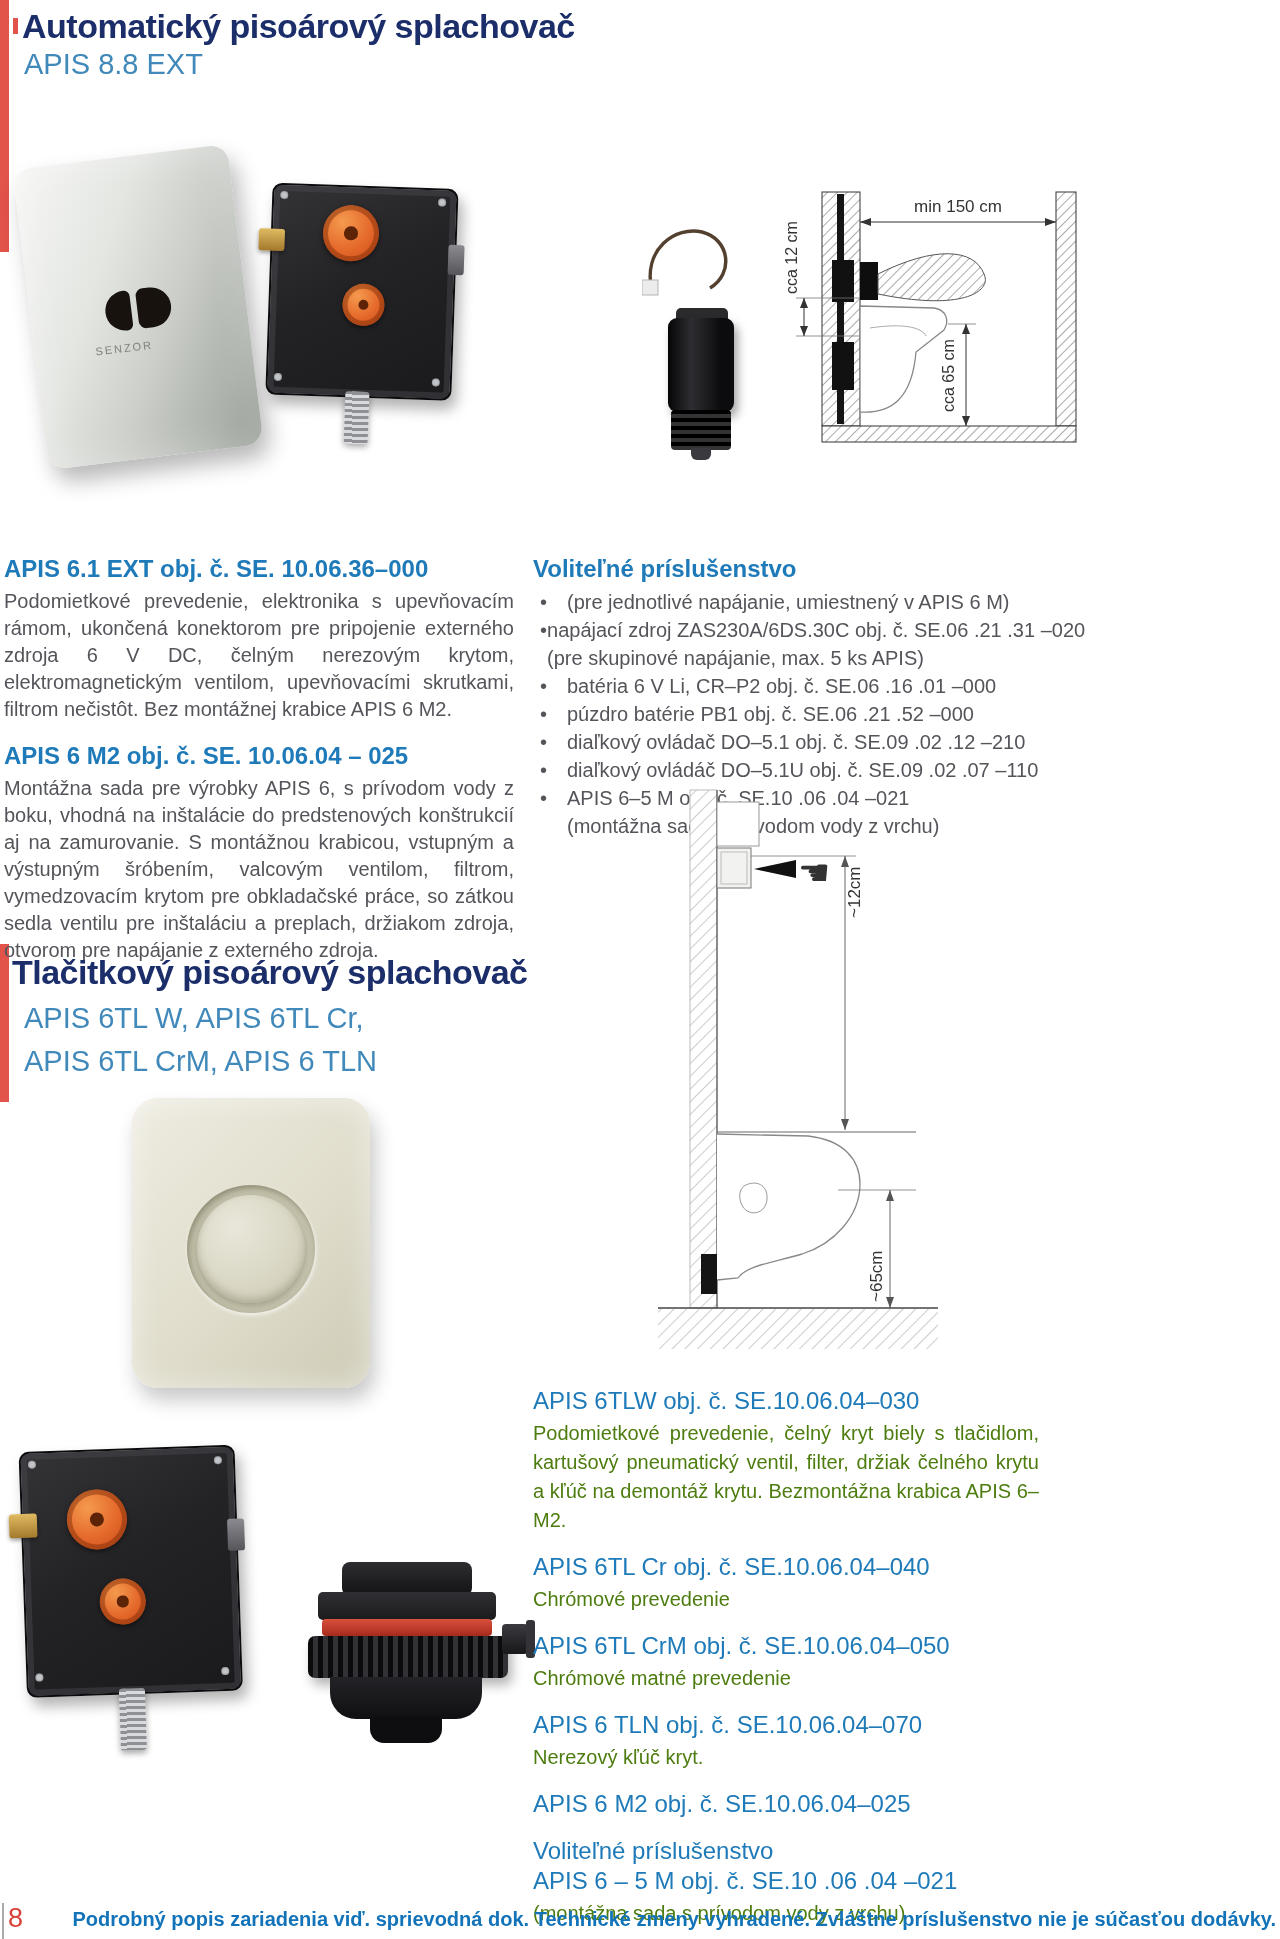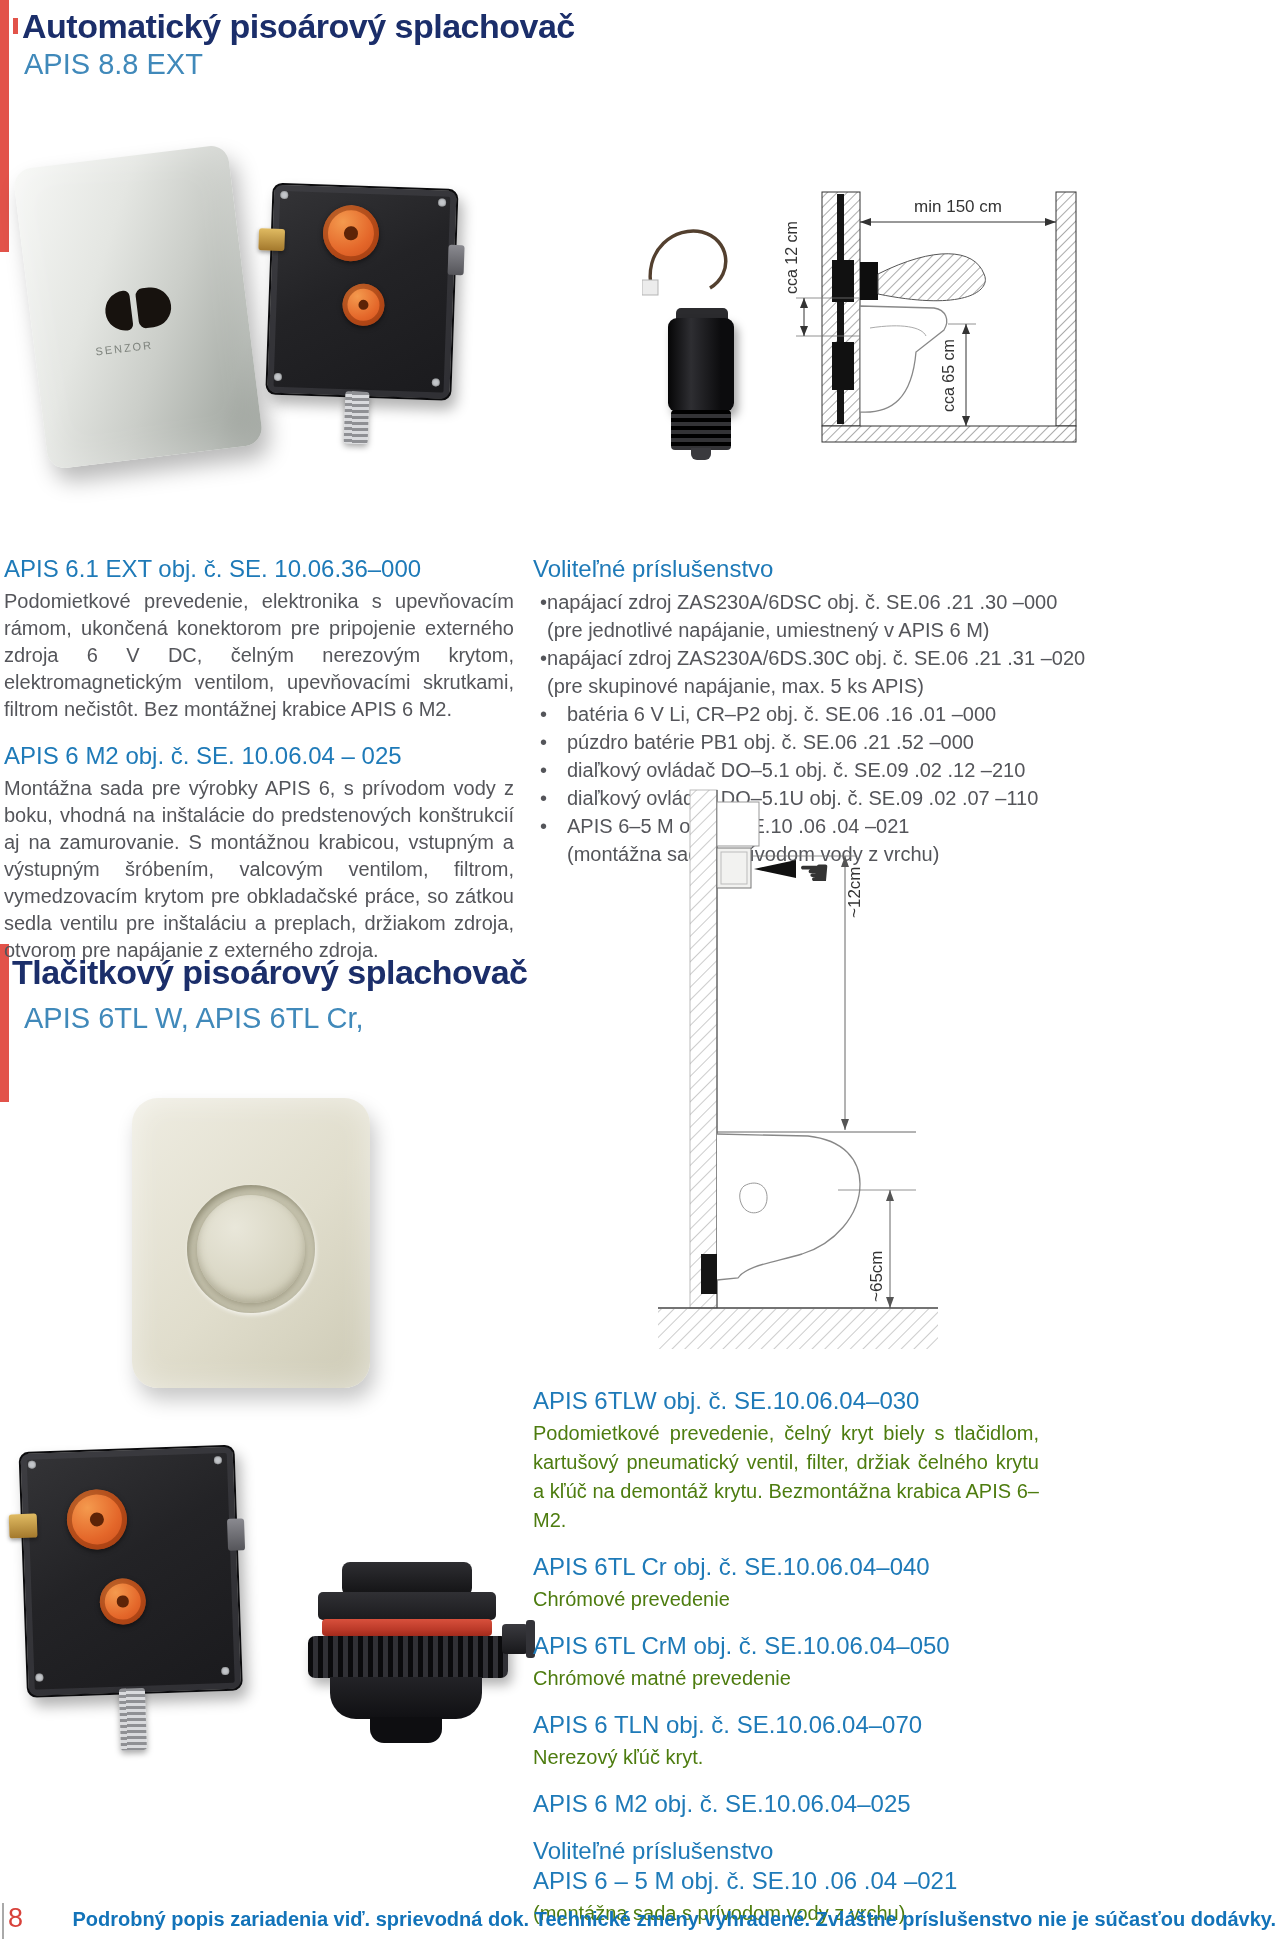--- a/index.html
+++ b/index.html
@@ -2,21 +2,21 @@
 <html><head>
 <meta charset="utf-8">
 <style>
   html,body{margin:0;padding:0;background:#ffffff;}
   .page{position:relative;width:1280px;height:1939px;background:#fff;overflow:hidden;
         font-family:"Liberation Sans",sans-serif;color:#54555a;}
 
   
   .s-title{font-size:34px;line-height:40px;font-weight:700;color:#1b2e6a;letter-spacing:-.5px;}
   .s-sub{font-size:29px;line-height:37px;font-weight:400;color:#4089ba;}
-  .h-blue{font-size:24px;line-height:30px;font-weight:400;color:#1e7ab8;margin:0 0 4px 0;white-space:nowrap;}
+  .h-blue{font-size:24px;line-height:30px;font-weight:700;color:#1e7ab8;margin:0 0 4px 0;white-space:nowrap;}
   .body-txt{font-size:20px;line-height:27px;color:#54555a;text-align:justify;margin:0;}
 
   
   .redbar{position:absolute;left:0;width:9px;background:#e2534a;}
   .red-tick{position:absolute;left:13px;top:18px;width:5px;height:16px;background:#e2534a;}
 
   
   .col{position:absolute;width:510px;}
   .acc-item{display:flex;font-size:20px;line-height:28px;color:#54555a;}
   .acc-bullet{width:34px;padding-left:7px;box-sizing:border-box;}
@@ -178,21 +178,20 @@
     <p class="body-txt">Podomietkové prevedenie, elektronika s upevňovacím rámom, ukončená konektorom pre pripojenie externého zdroja 6 V DC, čelným nerezovým krytom, elektromagnetickým ventilom, upevňovacími skrutkami, filtrom nečistôt. Bez montážnej krabice APIS 6 M2.</p>
     <div class="h-blue" style="margin-top:18px;">APIS 6 M2 obj. č. SE. 10.06.04 – 025</div>
     <p class="body-txt">Montážna sada pre výrobky APIS 6, s prívodom vody z boku, vhodná na inštalácie do predstenových konštrukcií aj na zamurovanie. S montážnou krabicou, vstupným a výstupným šróbením, valcovým ventilom, filtrom, vymedzovacím krytom pre obkladačské práce, so zátkou sedla ventilu pre inštaláciu a preplach, držiakom zdroja, otvorom pre napájanie z externého zdroja.</p>
   </div>
 
   <div class="col" style="left:533px;top:554px;width:506px;">
     <div class="h-blue">Voliteľné príslušenstvo</div>
     <div class="acc-item">
       <div class="acc-bullet">•</div>
       <div class="acc-text">
-          <div class="acc-main">napájací zdroj ZAS230A/6DSC obj. č. SE.06 .21 .30 –000</div>
         <div class="acc-note">(pre jednotlivé napájanie, umiestnený v APIS 6 M)</div>
         </div>
     </div>
     <div class="acc-item">
       <div class="acc-bullet">•</div>
       <div class="acc-text">
           <div class="acc-main">napájací zdroj ZAS230A/6DS.30C obj. č. SE.06 .21 .31 –020</div>
         <div class="acc-note">(pre skupinové napájanie, max. 5 ks APIS)</div>
         </div>
     </div>
@@ -224,20 +223,21 @@
       <div class="acc-bullet">•</div>
       <div class="acc-text">
           <div class="acc-main">APIS 6–5 M obj. č. SE.10 .06 .04 –021</div>
         <div class="acc-note">(montážna sada s prívodom vody z vrchu)</div>
         </div>
     </div>
   </div>
 
   <div class="s-title" style="position:absolute;left:12px;top:952px;">Tlačitkový pisoárový splachovač</div>
   <div class="s-sub" style="position:absolute;left:24px;top:1000px;">APIS 6TL W, APIS 6TL Cr,</div>
+  <div class="s-sub" style="position:absolute;left:24px;top:1043px;">APIS 6TL CrM, APIS 6 TLN</div>
 
   <svg class="dsvg" style="left:598px;top:786px;" width="352" height="582" viewBox="0 0 352 582">
     <defs>
       <pattern id="h2" width="9" height="9" patternUnits="userSpaceOnUse" patternTransform="rotate(45)">
         <rect width="9" height="9" fill="#fff"></rect>
         <line x1="0" y1="0" x2="0" y2="9" stroke="#9a9a9a" stroke-width="1"></line>
       </pattern>
     </defs>
     <rect x="92" y="4" width="27" height="518" fill="url(#h2)" stroke="#aaa" stroke-width="0.8"></rect>
     <line x1="119" y1="4" x2="119" y2="522" stroke="#555" stroke-width="1.2"></line>

